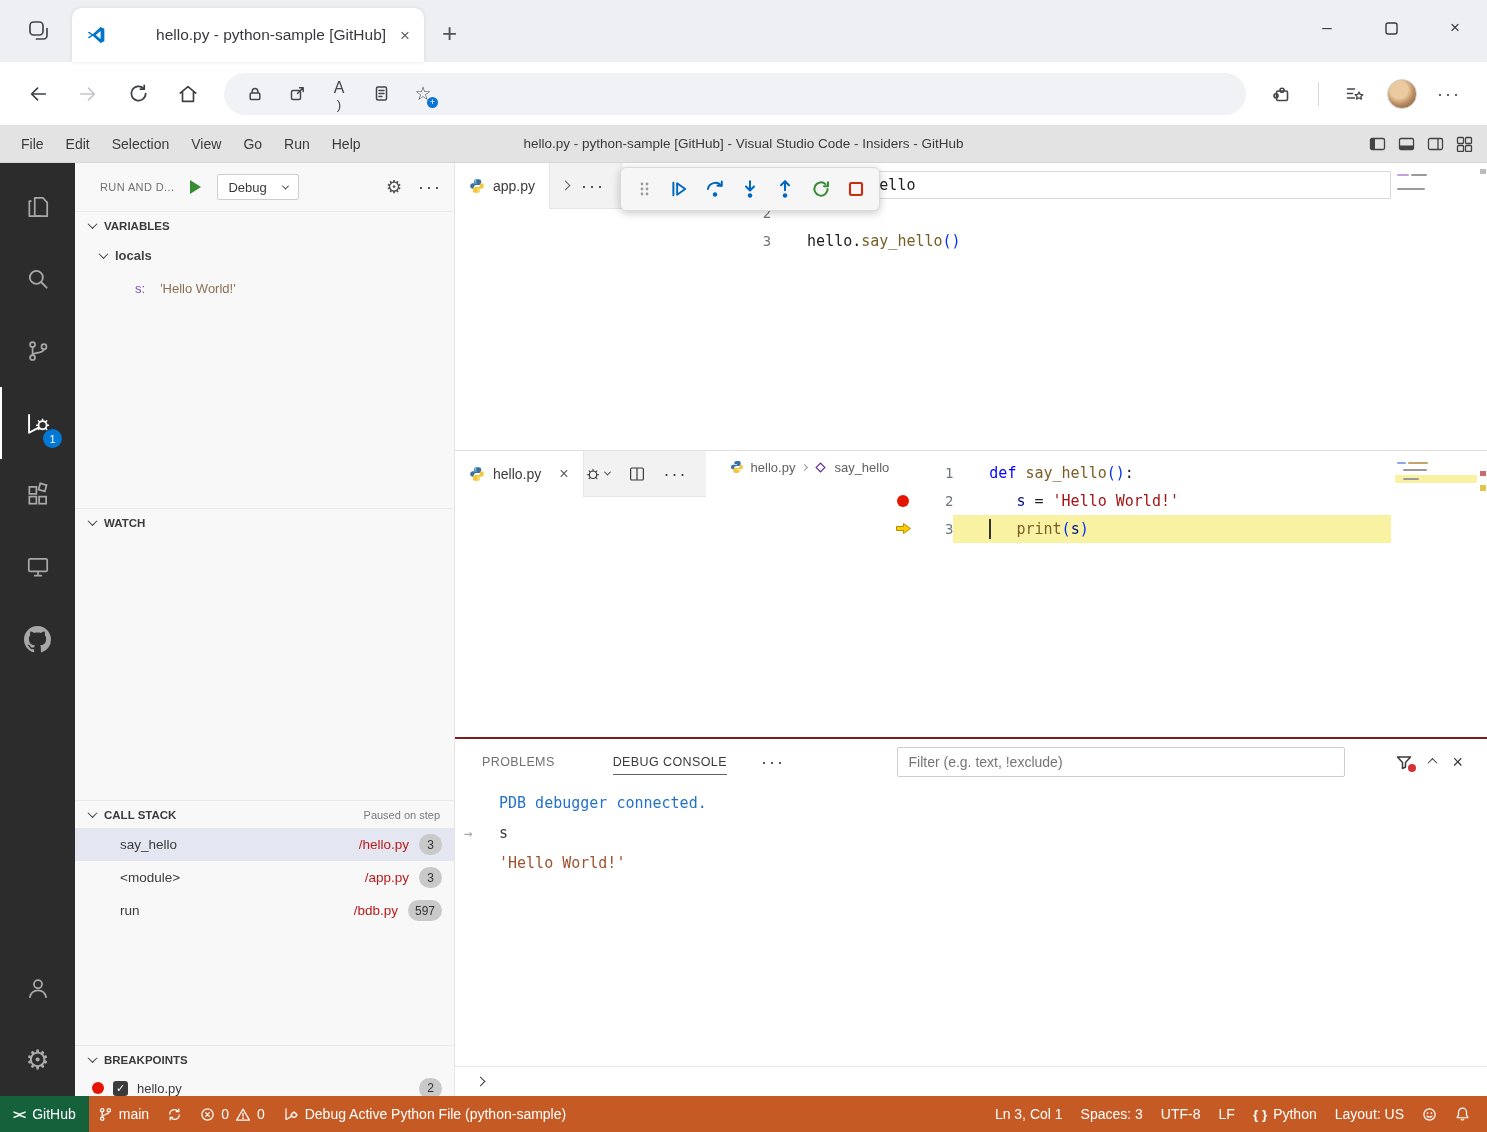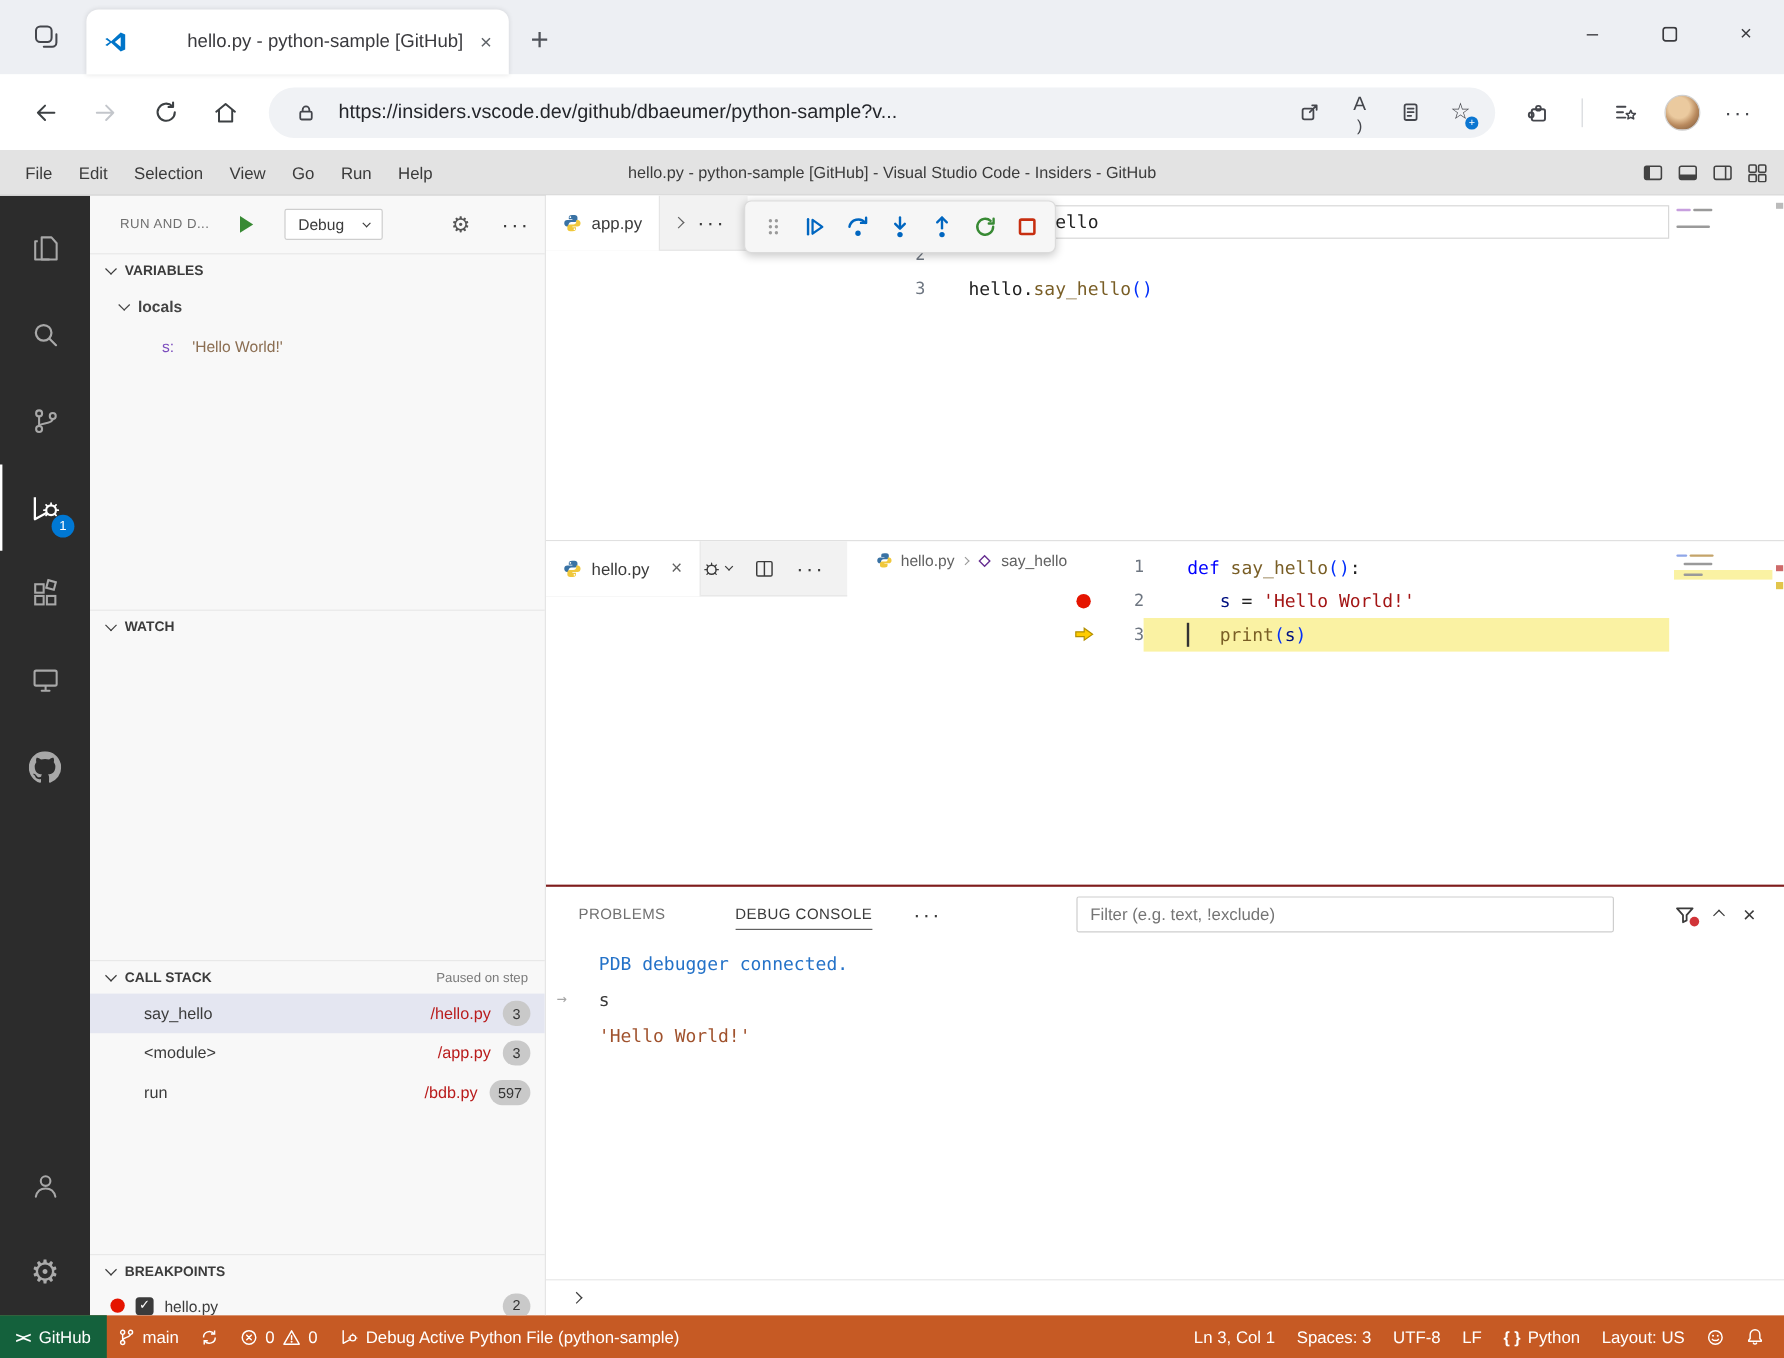--- a/index.html
+++ b/index.html
@@ -43,21 +43,21 @@
   
   .activitybar { width:75px; background:var(--activitybar-bg,#2C2C2C); display:flex; flex-direction:column; align-items:stretch; padding-top:8px; flex:none; }
   .act-item { height:72px; display:grid; place-items:center; position:relative; }
   .act-item.active { box-shadow:inset 2px 0 0 #FFFFFF; }
   .act-badge { position:absolute; right:13px; bottom:11px; min-width:19px; height:19px; border-radius:10px; background:var(--badge-bg,#0078D4); color:#fff; font-size:11px; display:grid; place-items:center; padding:0 3px; }
   .act-bottom { margin-top:auto; }
   .gear-glyph { font-size:27px; color:#ABABAB; line-height:1; }
 
   
   .sidebar { width:380px; background:#F8F8F8; border-right:1px solid #E5E5E5; display:flex; flex-direction:column; font-size:13px; color:#3B3B3B; flex:none; }
-  .sb-header { height:48px; display:flex; align-items:center; gap:26px; padding:0 12px 0 25px; }
+  .sb-header { height:48px; display:flex; align-items:center; gap:16px; padding:0 12px 0 25px; }
   .sb-title { font-size:11px; color:#6F6F6F; letter-spacing:.4px; white-space:nowrap; }
   .play-tri { width:0; height:0; border-left:11px solid #388A34; border-top:7px solid transparent; border-bottom:7px solid transparent; }
   .debug-dd { height:26px; background:#fff; border:1px solid #CECECE; border-radius:2px; display:flex; align-items:center; gap:16px; padding:0 10px; font-size:13px; color:#3B3B3B; }
   .sb-spacer { flex:1; }
   .chev { display:inline-block; width:7px; height:7px; border-right:1.5px solid currentColor; border-bottom:1.5px solid currentColor; }
   .chev.down { transform:rotate(45deg) translate(-1px,-1px); }
   .chev.right { transform:rotate(-45deg); }
   .chev.up { transform:rotate(225deg) translate(-1px,-1px); }
   .chev.sm { width:5px; height:5px; }
   .section { border-top:1px solid #E8E8E8; overflow:hidden; }
@@ -187,21 +187,20 @@
           <path d="M3.5 11 12 4l8.5 7M6 9.5V20h12V9.5" fill="none" stroke="#3C4043" stroke-width="1.8" stroke-linecap="round" stroke-linejoin="round"></path>
         </svg>
     </div>
     <div class="addr">
       <span class="addr-ic">
         <svg width="16" height="16" viewBox="0 0 16 16">
             <rect x="3.2" y="7" width="9.6" height="6.6" rx="1.2" fill="none" stroke="#44464C" stroke-width="1.5"></rect>
             <path d="M5.2 7V5.4a2.8 2.8 0 0 1 5.6 0V7" fill="none" stroke="#44464C" stroke-width="1.5"></path>
           </svg>
       </span>
-      <span class="addr-url">https://insiders.vscode.dev/github/dbaeumer/python-sample?v...</span>
       <span class="addr-ic">
         <svg width="17" height="17" viewBox="0 0 17 17">
             <rect x="2.5" y="5.5" width="9" height="9" rx="1.5" fill="none" stroke="#44464C" stroke-width="1.5"></rect>
             <path d="M8.5 8.5 14 3M10.5 2.8H14.2V6.5" fill="none" stroke="#44464C" stroke-width="1.5" stroke-linecap="round" stroke-linejoin="round"></path>
           </svg>
       </span>
       <span class="addr-ic read-aloud">A<small>)</small></span>
       <span class="addr-ic">
         <svg width="17" height="17" viewBox="0 0 17 17">
             <rect x="3.5" y="2" width="10" height="13" rx="1.5" fill="none" stroke="#44464C" stroke-width="1.5"></rect>

